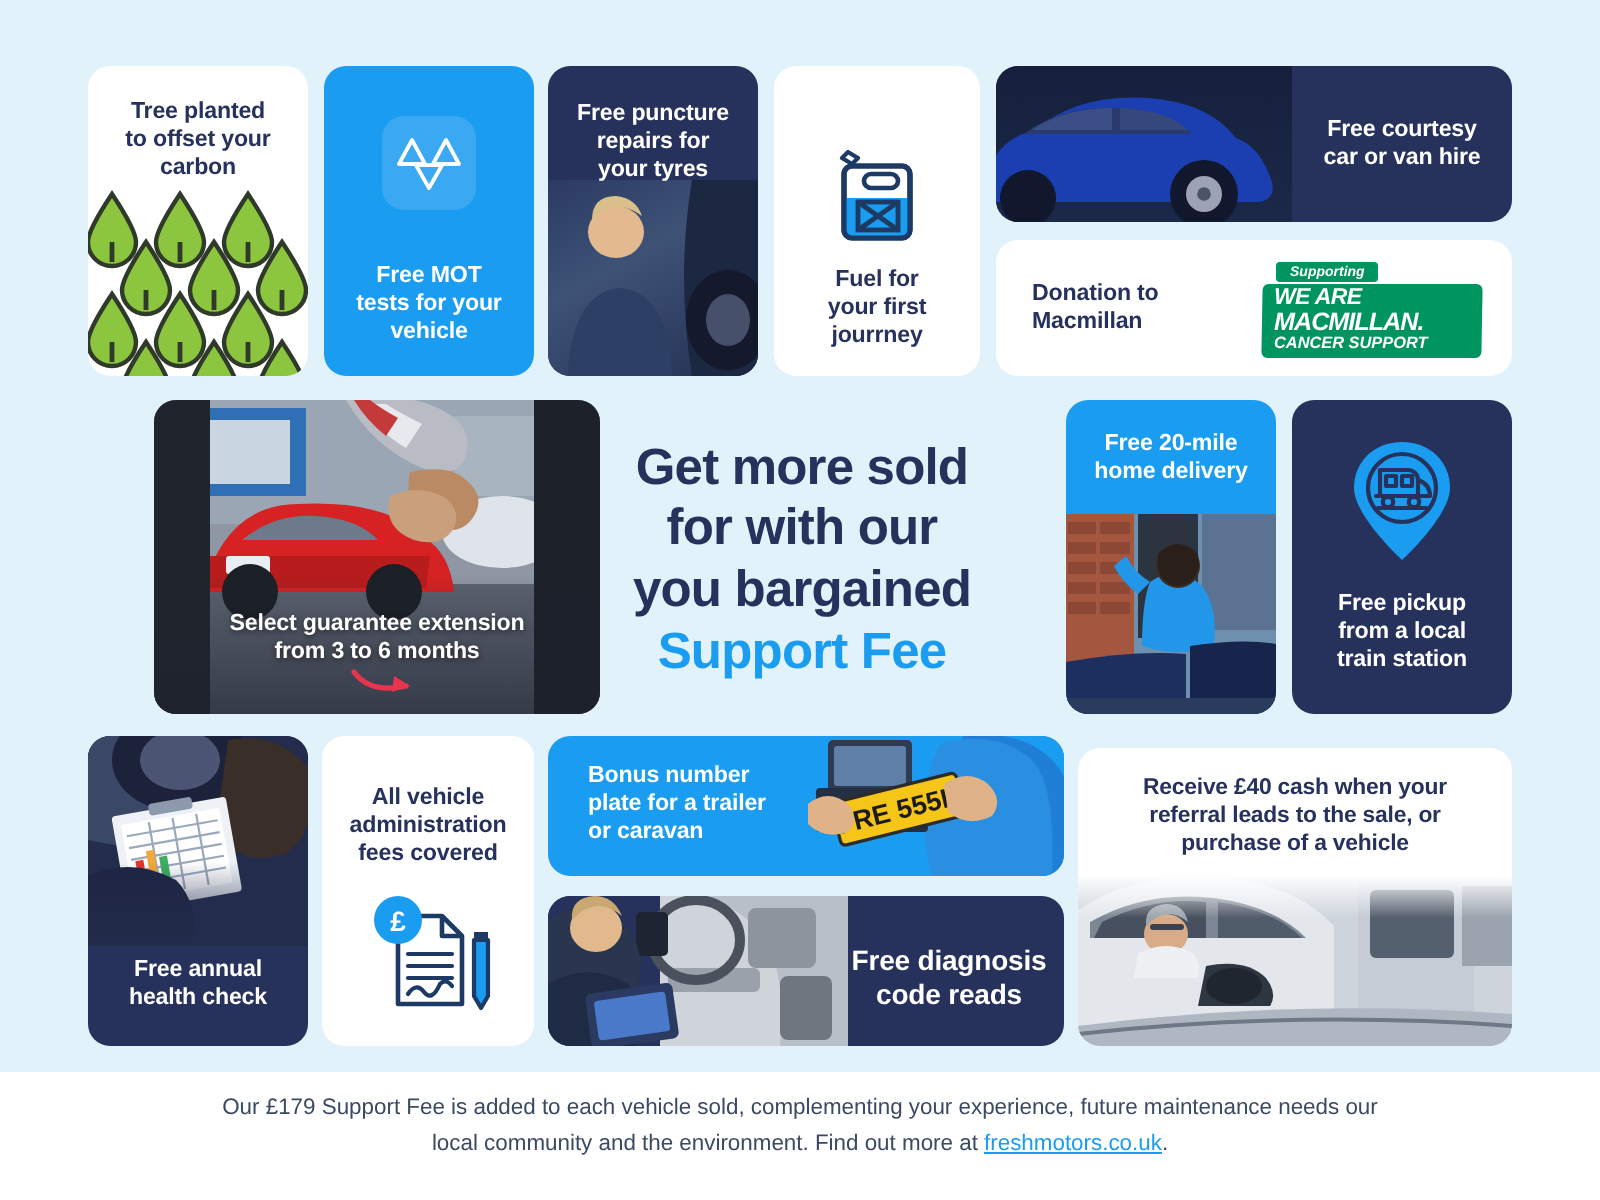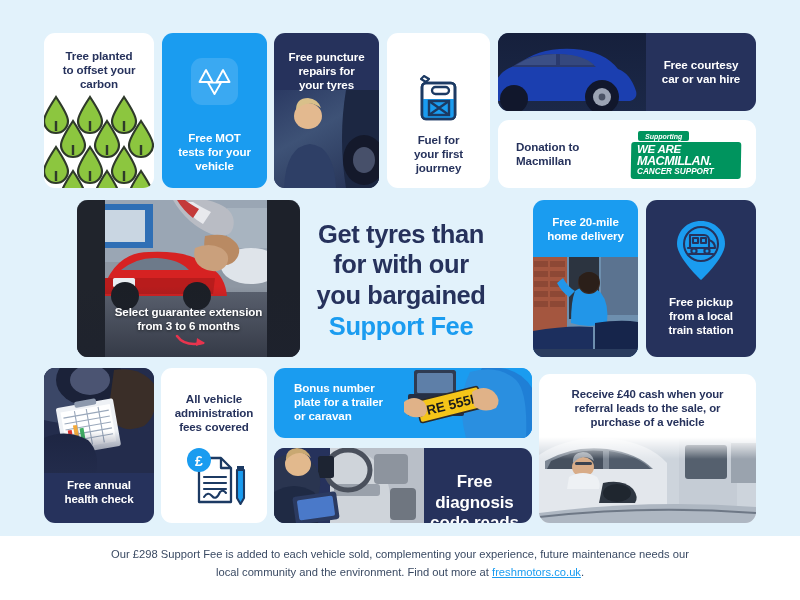--- a/index.html
+++ b/index.html
@@ -394,21 +394,21 @@
         <ellipse cx="74" cy="22" rx="22" ry="20" fill="none" stroke="#4a505c" stroke-width="5"></ellipse>
         <rect x="44" y="8" width="16" height="22" rx="2.5" fill="#1d2432"></rect>
         <path d="M0 12 q22 -14 40 4 q10 14 4 32 q-22 10 -44 -4 Z" fill="#2a3550"></path>
         <ellipse cx="24" cy="16" rx="13" ry="12" fill="#e2b98d"></ellipse>
         <path d="M12 12 q12 -13 25 -2 q-4 -10 -14 -10 q-12 1 -11 12 Z" fill="#c9a872"></path>
         <path d="M0 44 q20 -12 40 0 q8 12 4 31 h-46 Z" fill="#1f2a44"></path>
         <rect x="20" y="46" width="44" height="28" rx="3" fill="#2b3a60" transform="rotate(-8 42 60)"></rect>
         <rect x="24" y="50" width="36" height="20" rx="2" fill="#4a79c9" transform="rotate(-8 42 60)"></rect>
       </svg>
     </div>
-    <div class="txt center t-white" style="left: 148px; top: 24px; width: 105px; font-size: 17px; white-space: pre-line;">Free diagnosis
+    <div class="txt center t-white" style="left: 148px; top: 24px; width: 105px; font-size: 14px; white-space: pre-line;">Free diagnosis
 code reads</div>
   </div>
 
   <div class="card c-white" style="left:539px; top:374px; width:217px; height:149px;">
     <div class="txt center t-navy" style="left: 8px; top: 14px; width: 201px; font-size: 11.4px; z-index: 3; white-space: pre-line;">Receive £40 cash when your
 referral leads to the sale, or
 purchase of a vehicle</div>
     <div class="ph" style="left:0; bottom:0; width:217px; height:86px;">
       <svg width="217" height="86" viewBox="0 0 217 86">
         <rect x="0" y="0" width="217" height="86" fill="#cdd4dc"></rect>
@@ -427,25 +427,25 @@
         <ellipse cx="78" cy="56" rx="14" ry="9" fill="#1f262f"></ellipse>
         <path d="M0 76 q108 -14 217 -6 v16 h-217 Z" fill="#aeb7c2"></path>
         <path d="M0 80 q108 -12 217 -4" fill="none" stroke="#6e7886" stroke-width="2"></path>
       </svg>
       <div style="position:absolute; left:0; top:0; width:217px; height:22px;
                   background:linear-gradient(180deg,#ffffff 0%,rgba(255,255,255,0) 100%);"></div>
     </div>
   </div>
 
   <div id="hero">
-    <div class="line">Get tyres than</div>
+    <div class="line">Get more sold</div>
     <div class="line">for with our</div>
     <div class="line">you bargained</div>
     <div class="line accent">Support Fee</div>
   </div>
 
   <div id="footer">
     <p>
-      <span>Our £298 Support Fee is added to each vehicle sold, complementing your experience, future maintenance needs our local community and the environment. Find out more at </span><a class="lnk" href="#">freshmotors.co.uk</a><span>.</span>
+      <span>Our £179 Support Fee is added to each vehicle sold, complementing your experience, future maintenance needs our local community and the environment. Find out more at </span><a class="lnk" href="#">freshmotors.co.uk</a><span>.</span>
     </p>
   </div>
 
 </div>
 
 </body></html>

